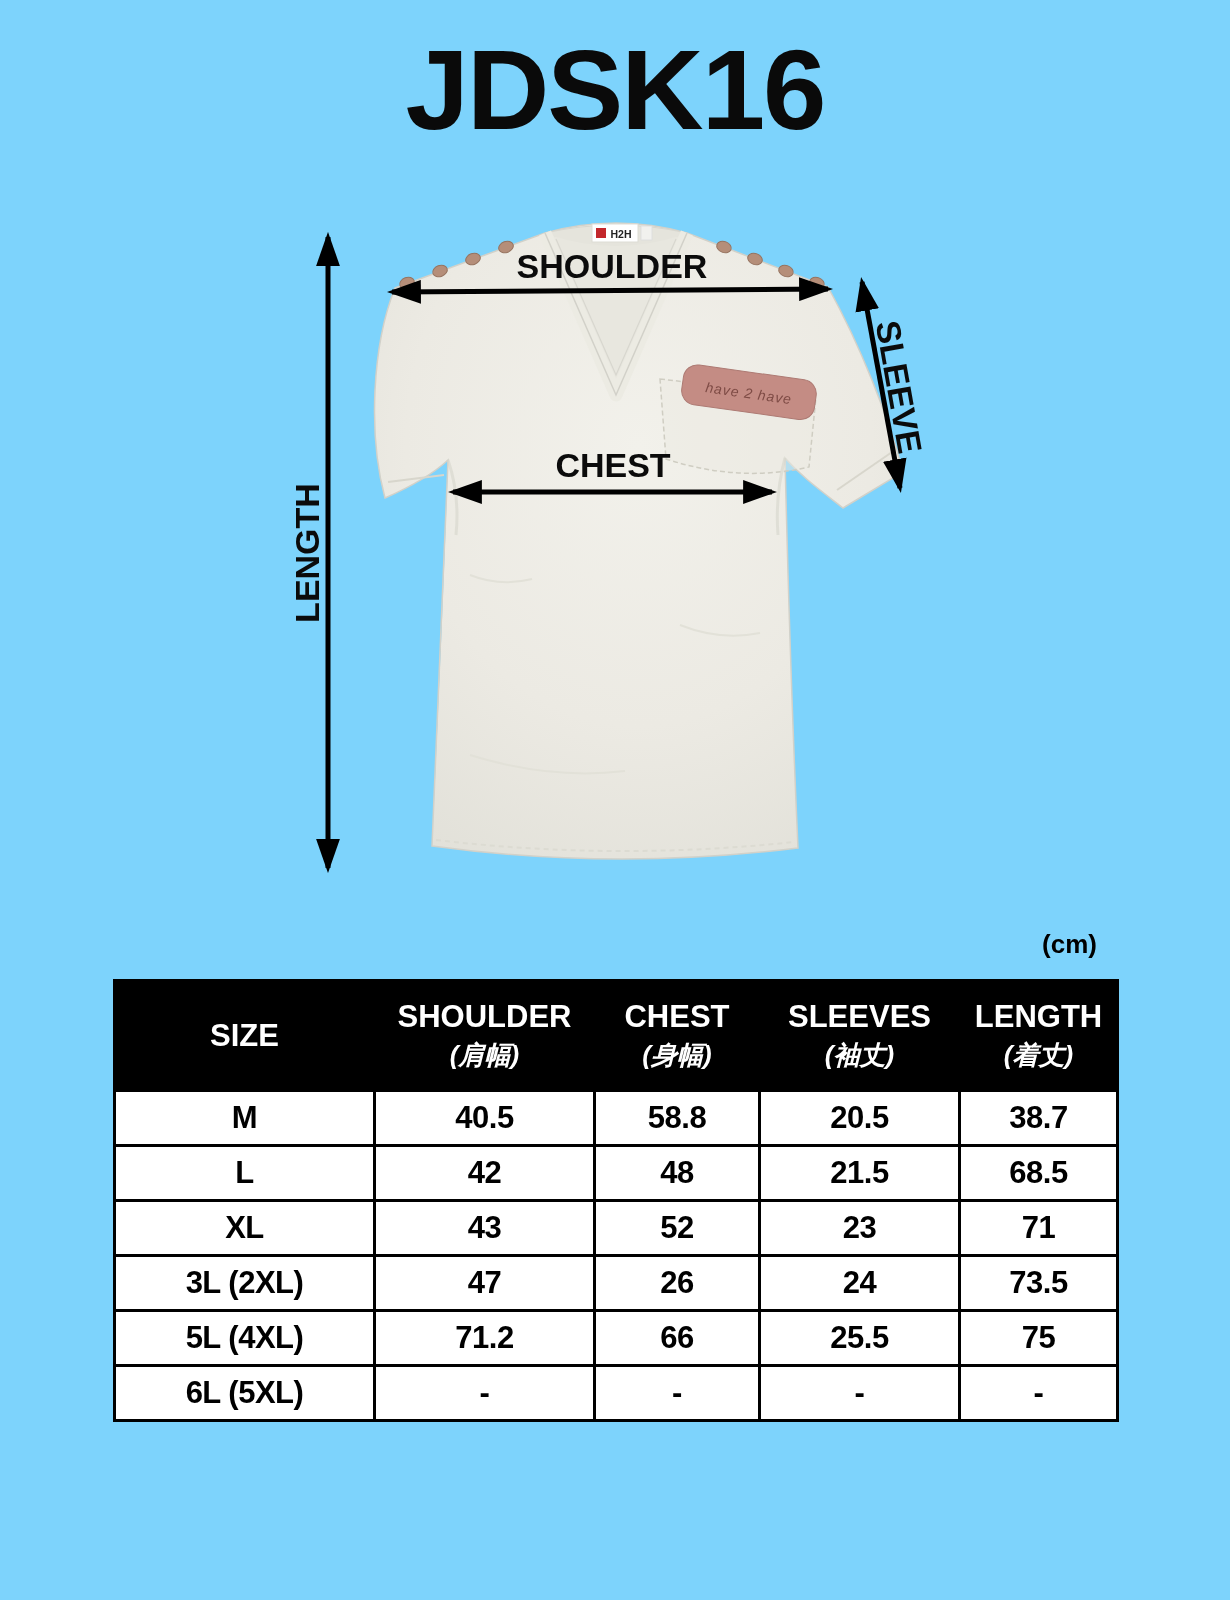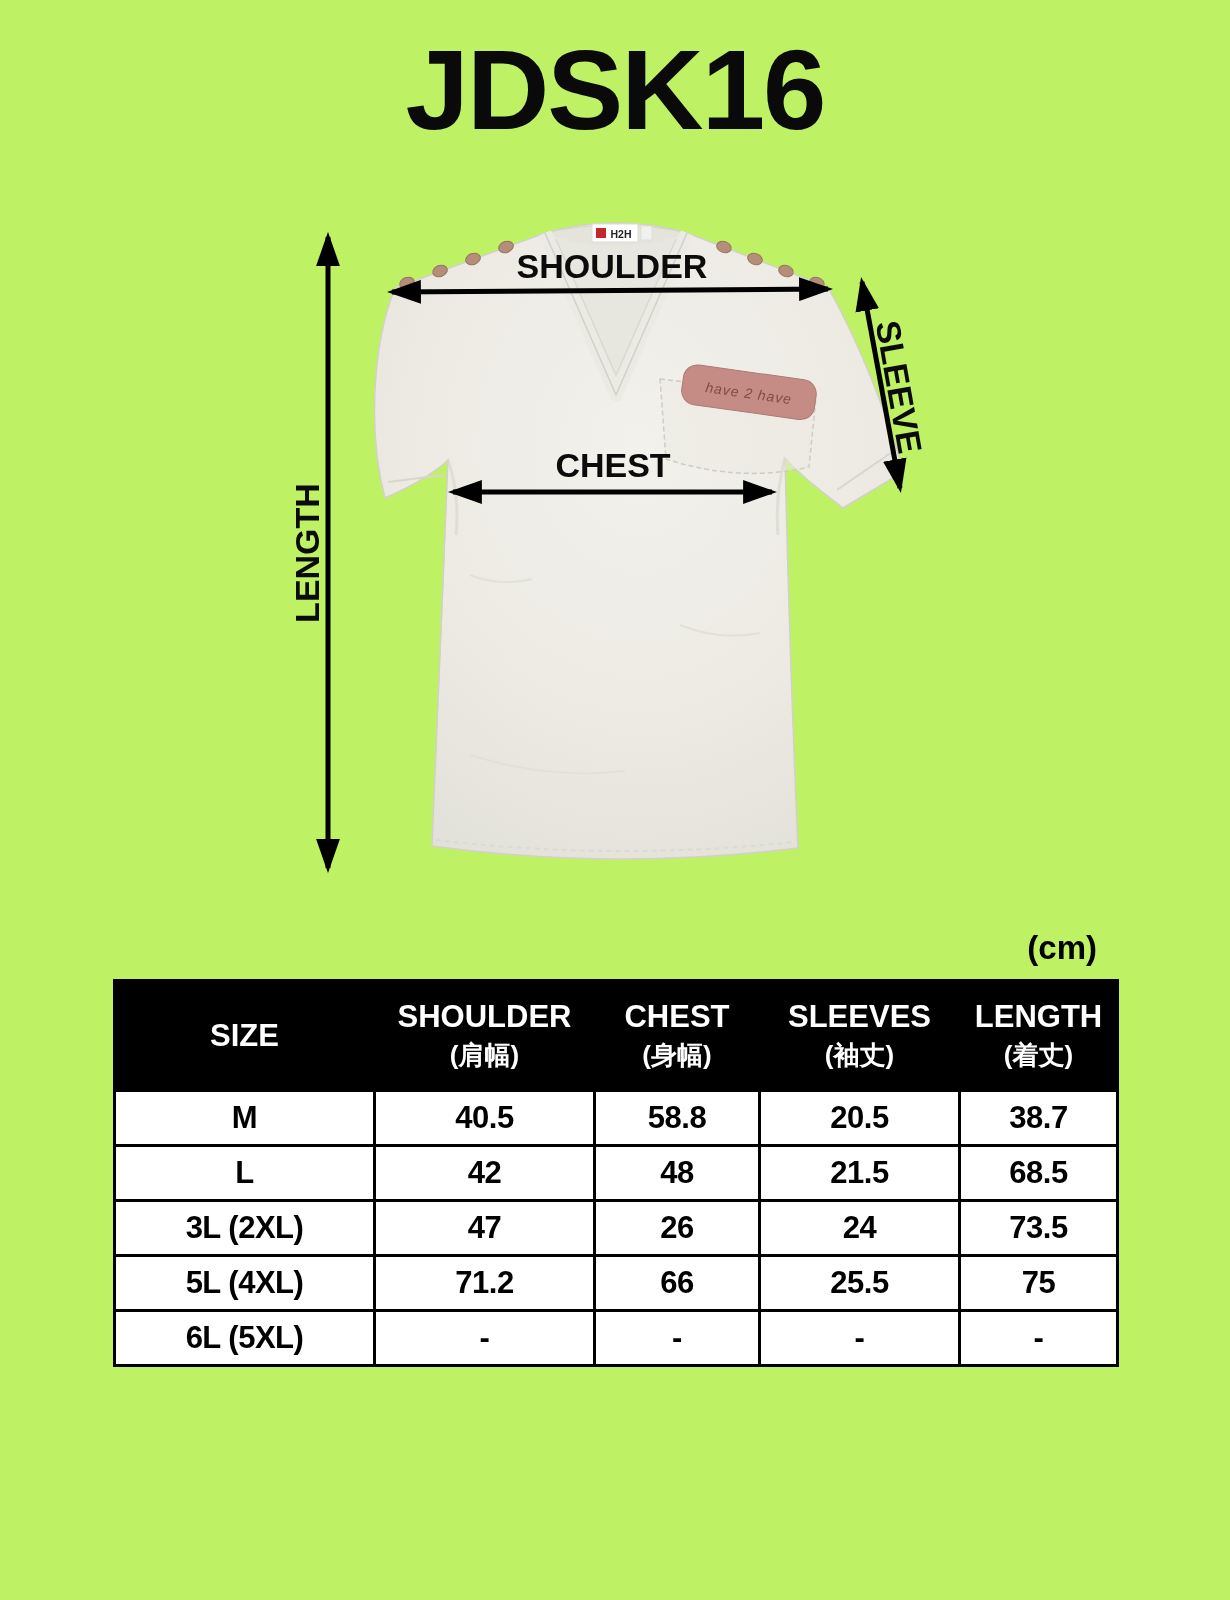--- a/index.html
+++ b/index.html
@@ -1,52 +1,52 @@
 <!DOCTYPE html>
 <html><head>
 <meta charset="utf-8">
 <style>
   html,body{margin:0;padding:0;background:#ffffff;}
   .stage{
-    position:relative;width:1230px;height:1600px;background:#bef264;
+    position:relative;width:1230px;height:1600px;background:#7dd3fc;
     font-family:"Liberation Sans", sans-serif;color:#000;overflow:hidden;
   }
   
   .title{
     position:absolute;top:24px;left:0;width:100%;text-align:center;
     font-size:114px;font-weight:bold;letter-spacing:-2px;color:#0a0a0a;
   }
   
   .diagram-svg{position:absolute;left:260px;top:195px;width:710px;height:700px;}
   .meas-label{
     position:absolute;font-size:34px;font-weight:bold;color:#0b0b0b;
     text-align:center;line-height:38px;white-space:nowrap;
   }
   .lbl-shoulder{left:452px;top:247px;width:320px;}
   .lbl-chest{left:453px;top:446px;width:320px;}
   .lbl-length{left:222px;top:534px;width:170px;transform:rotate(-90deg);}
   .lbl-sleeve{left:819px;top:368px;width:160px;transform:rotate(80deg);}
   
   .unit{
-    position:absolute;right:133px;top:929px;font-size:33px;font-weight:bold;
+    position:absolute;right:133px;top:929px;font-size:26px;font-weight:bold;
   }
   
   table.size-table{
     position:absolute;left:113px;top:979px;width:1003px;
     border-collapse:collapse;table-layout:fixed;
   }
   table.size-table th,table.size-table td{
     border:3px solid #000;text-align:center;vertical-align:middle;
   }
   table.size-table thead tr{height:110px;}
   table.size-table thead th{
     background:#000;color:#fff;border-color:#000;
   }
   .h1{font-size:31px;font-weight:bold;letter-spacing:0;}
-  .h2{font-size:26px;font-weight:bold;margin-top:3px;}
+  .h2{font-size:26px;font-weight:bold;margin-top:3px;font-style:italic;}
   table.size-table tbody tr{height:55px;}
   table.size-table tbody td{
     font-size:31px;font-weight:bold;letter-spacing:-0.5px;background:#fff;
   }
   
   .footnote{
     position:absolute;right:130px;top:1492px;font-size:25px;font-weight:bold;
     white-space:nowrap;
   }
   .pocket-script{font-style:italic;}
@@ -182,20 +182,27 @@
         <td>38.7</td>
       </tr>
       <tr>
         <td>L</td>
         <td>42</td>
         <td>48</td>
         <td>21.5</td>
         <td>68.5</td>
       </tr>
       <tr>
+        <td>XL</td>
+        <td>43</td>
+        <td>52</td>
+        <td>23</td>
+        <td>71</td>
+      </tr>
+      <tr>
         <td>3L (2XL)</td>
         <td>47</td>
         <td>26</td>
         <td>24</td>
         <td>73.5</td>
       </tr>
       <tr>
         <td>5L (4XL)</td>
         <td>71.2</td>
         <td>66</td>

